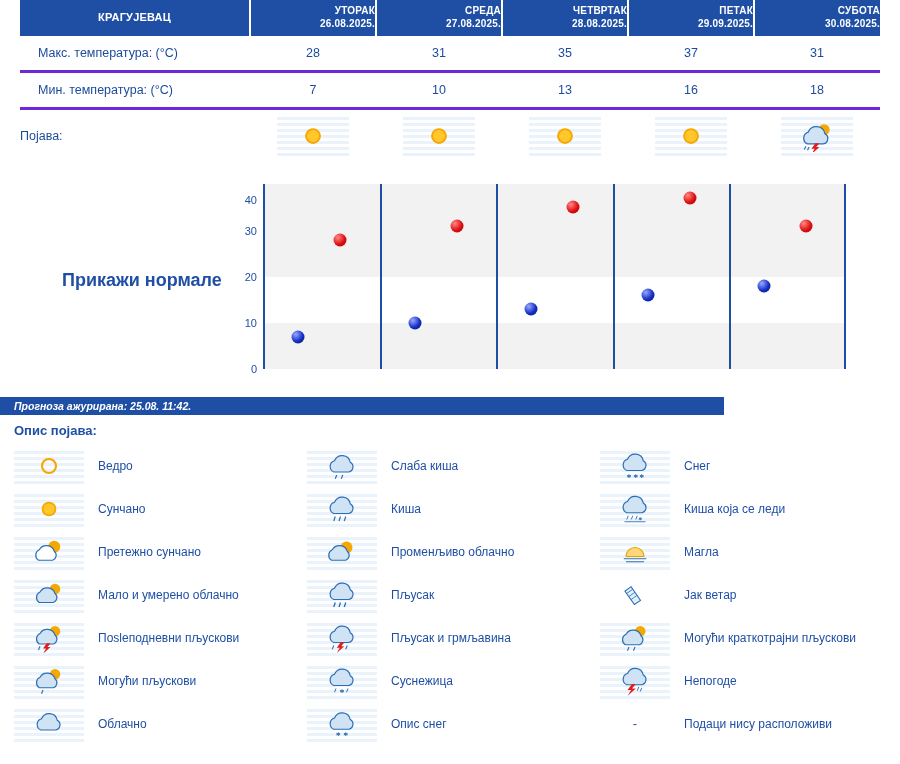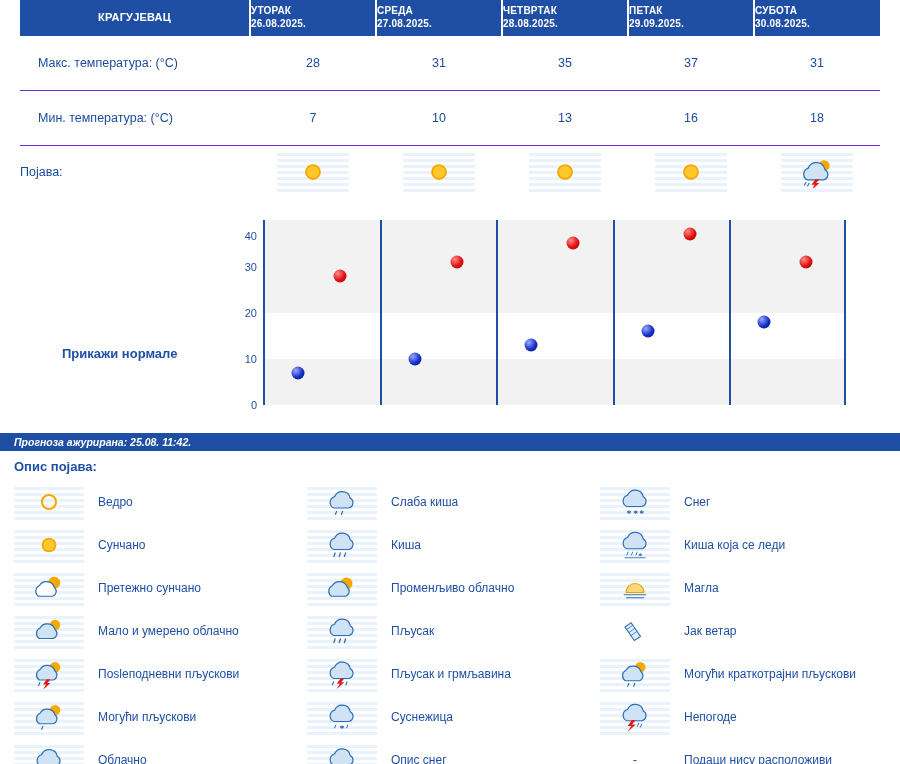--- a/index.html
+++ b/index.html
@@ -31,41 +31,41 @@
   }
   .fc-table col.c0 { width: 230px; }
   .fc-table col.day { width: 126px; }
 
   .fc-head th {
     background: #1f4fa5;
     color: #ffffff;
     font-size: 10px;
     font-weight: bold;
     padding: 5px 0 6px 0;
-    text-align: left;
+    text-align: right;
     letter-spacing: .2px;
     border-right: 2px solid #ffffff;
     line-height: 1.25;
   }
   .fc-head th:last-child { border-right: none; }
   .fc-head th .dayname { display: block; }
   .fc-head th .daydate { display: block; font-weight: bold; }
   .fc-head th.place {
     background: #1f4fa5;
     font-size: 11px;
     text-align: center;
   }
 
   .fc-table tbody td {
     background: #ffffff;
     text-align: center;
     font-size: 12.5px;
     color: #1a4b9c;
-    padding: 20px 0;
-    border-bottom: 1px solid #6d28d9;
+    padding: 10px 0;
+    border-bottom: 3px solid #6d28d9;
   }
   .fc-table tbody td.rowlabel {
     text-align: left;
     padding-left: 18px;
     color: #1a4b9c;
   }
   .fc-table tbody tr.icons td {
     padding: 6px 0 10px 0;
     border-bottom: none;
   }
@@ -87,24 +87,23 @@
   .chart-area {
     position: relative;
     width: 860px;
     height: 205px;
     margin: 18px auto 0 auto;
   }
   .chart-label {
     position: absolute;
     left: 42px;
     top: 86px;
-    font-size: 13px;
+    font-size: 18px;
     font-weight: bold;
     color: #1f4fa5;
-    margin-top: 40px;
   }
   .plot {
     position: absolute;
     left: 243px;
     top: 0;
     width: 583px;
     height: 185px;
     background: #ffffff;
   }
   .band {
@@ -138,21 +137,21 @@
   }
   .dot.max {
     background: radial-gradient(circle at 33% 30%, #ff8a8a 0%, #e01010 55%, #9c0000 100%);
   }
   .dot.min {
     background: radial-gradient(circle at 33% 30%, #9aa8ff 0%, #1530c8 55%, #00106b 100%);
   }
 
   
   .update-bar {
-    width: 900px;
+    width: 724px;
     background: #1f4fa5;
     color: #ffffff;
     font-size: 10.5px;
     font-style: italic;
     font-weight: bold;
     padding: 3px 0 3px 14px;
     box-sizing: border-box;
     margin-top: 8px;
   }
 

